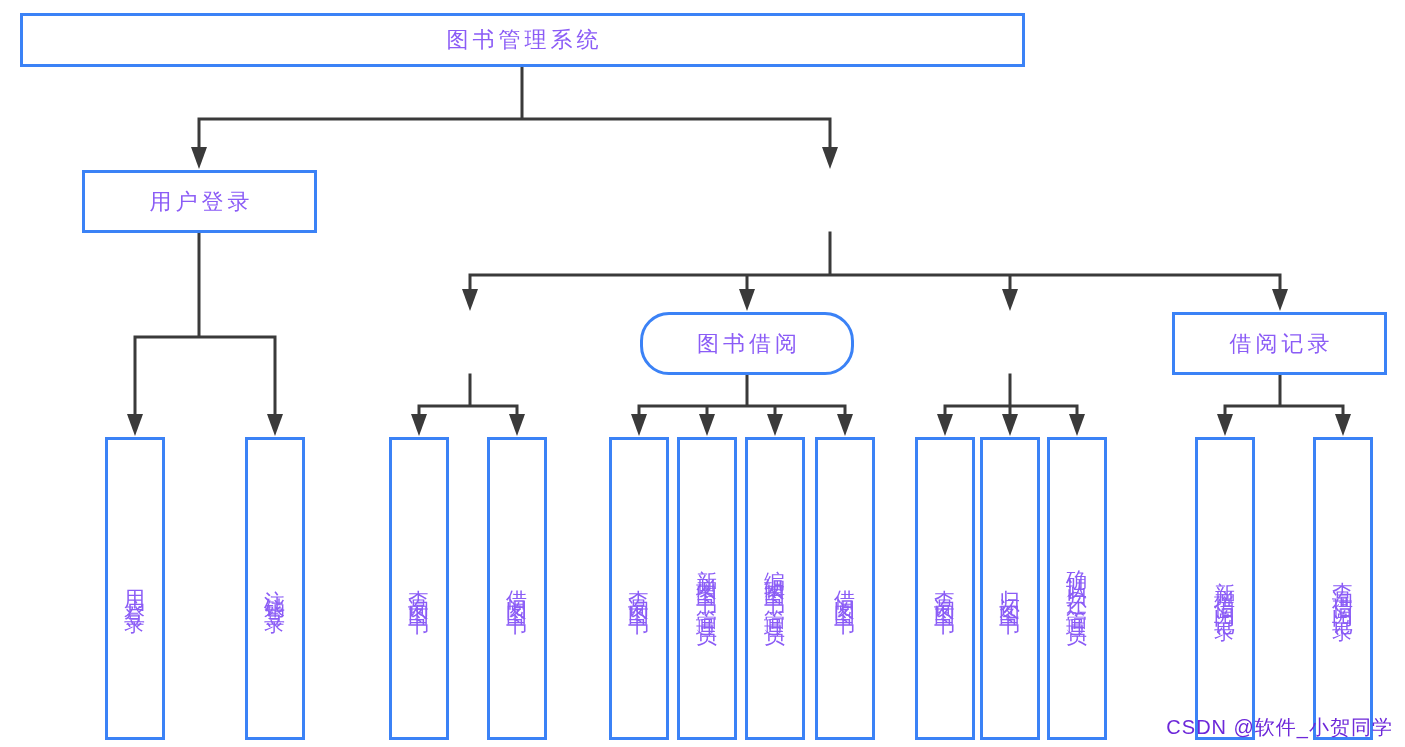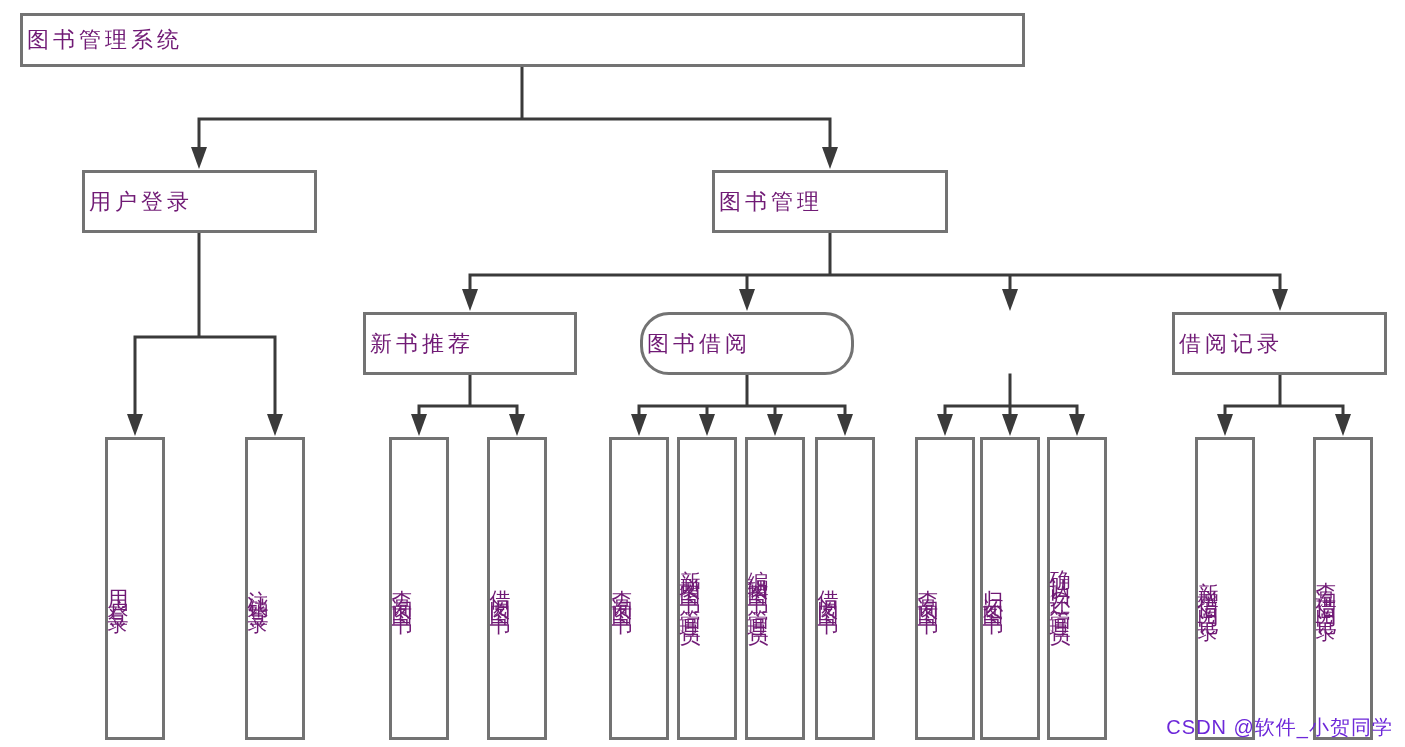--- a/index.html
+++ b/index.html
@@ -20,24 +20,25 @@
     fill: none;
     stroke: #3a3a3a;
     stroke-width: 3;
     stroke-linecap: square;
   }
   .edges polygon { fill: #3a3a3a; }
   .node {
     position: absolute;
     box-sizing: border-box;
     background: #ffffff;
-    border: 3px solid #737373;
+    border: 3px solid #3b82f6;
     display: flex;
     align-items: center;
-    color: #701a75;
+    justify-content: center;
+    color: #8b5cf6;
   }
   .node .lbl-h {
     font-size: 22px;
     letter-spacing: 4px;
     white-space: nowrap;
     text-indent: 4px; 
   }
   .node .lbl-v {
     writing-mode: vertical-rl;
     text-orientation: mixed;
@@ -105,27 +106,21 @@
     </g>
   </svg>
 
   <div class="node" style="left:20px; top:13px; width:1005px; height:54px;">
     <span class="lbl-h">图书管理系统</span>
   </div>
 
   <div class="node" style="left:82px; top:170px; width:235px; height:63px;">
     <span class="lbl-h">用户登录</span>
   </div>
-  <div class="node" style="left:712px; top:170px; width:236px; height:63px;">
-    <span class="lbl-h">图书管理</span>
-  </div>
 
-  <div class="node" style="left:363px; top:312px; width:214px; height:63px;">
-    <span class="lbl-h">新书推荐</span>
-  </div>
   <div class="node" style="left:640px; top:312px; width:214px; height:63px;border-radius:29px;">
     <span class="lbl-h">图书借阅</span>
   </div>
   <div class="node" style="left:1172px; top:312px; width:215px; height:63px;">
     <span class="lbl-h">借阅记录</span>
   </div>
 
   <div class="node" style="left:105px; top:437px; width:60px; height:303px;">
     <span class="lbl-v">用户登录</span>
   </div>

